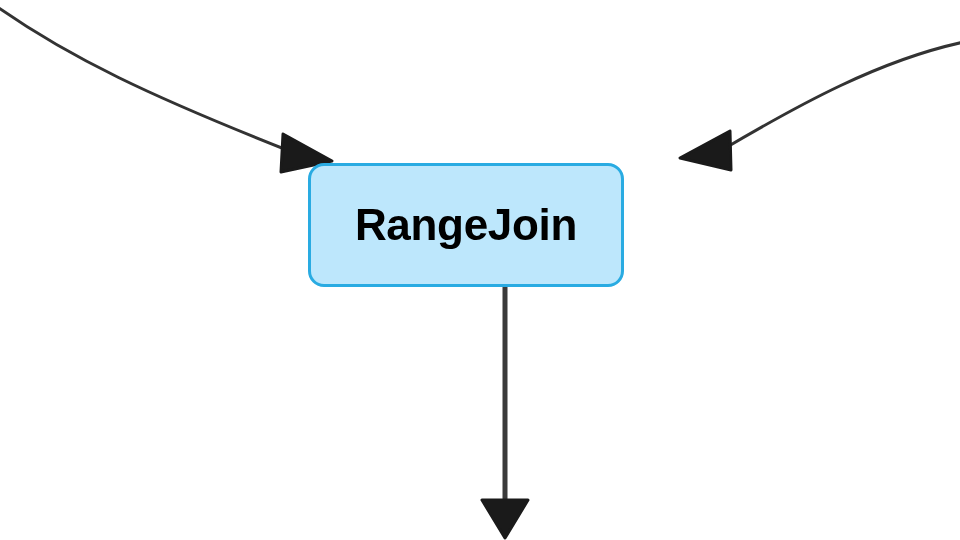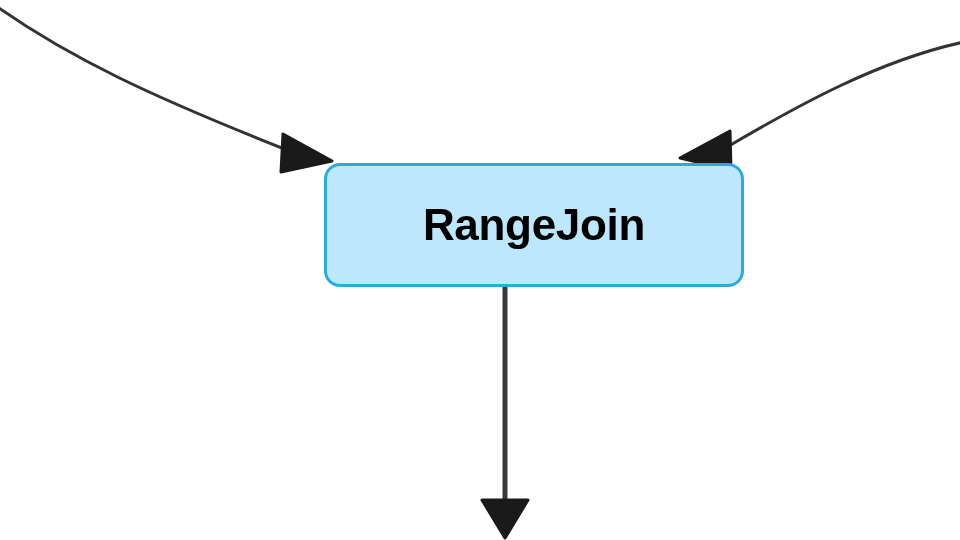--- a/index.html
+++ b/index.html
@@ -30,23 +30,23 @@
     position: absolute;
     box-sizing: border-box;
     display: flex;
     align-items: center;
     justify-content: center;
     background: #bde7fc;
     border: 3px solid #29abe2;
     border-radius: 16px;
   }
   #node-rangejoin {
-    left: 324px;
+    left: 308px;
     top: 163px;
-    width: 420px;
+    width: 316px;
     height: 124px;
   }
   .node-label {
     font-family: "Liberation Sans", sans-serif;
     font-weight: bold;
     font-size: 44px;
     line-height: 1;
     color: #000000;
     letter-spacing: -0.3px;
     white-space: nowrap;

